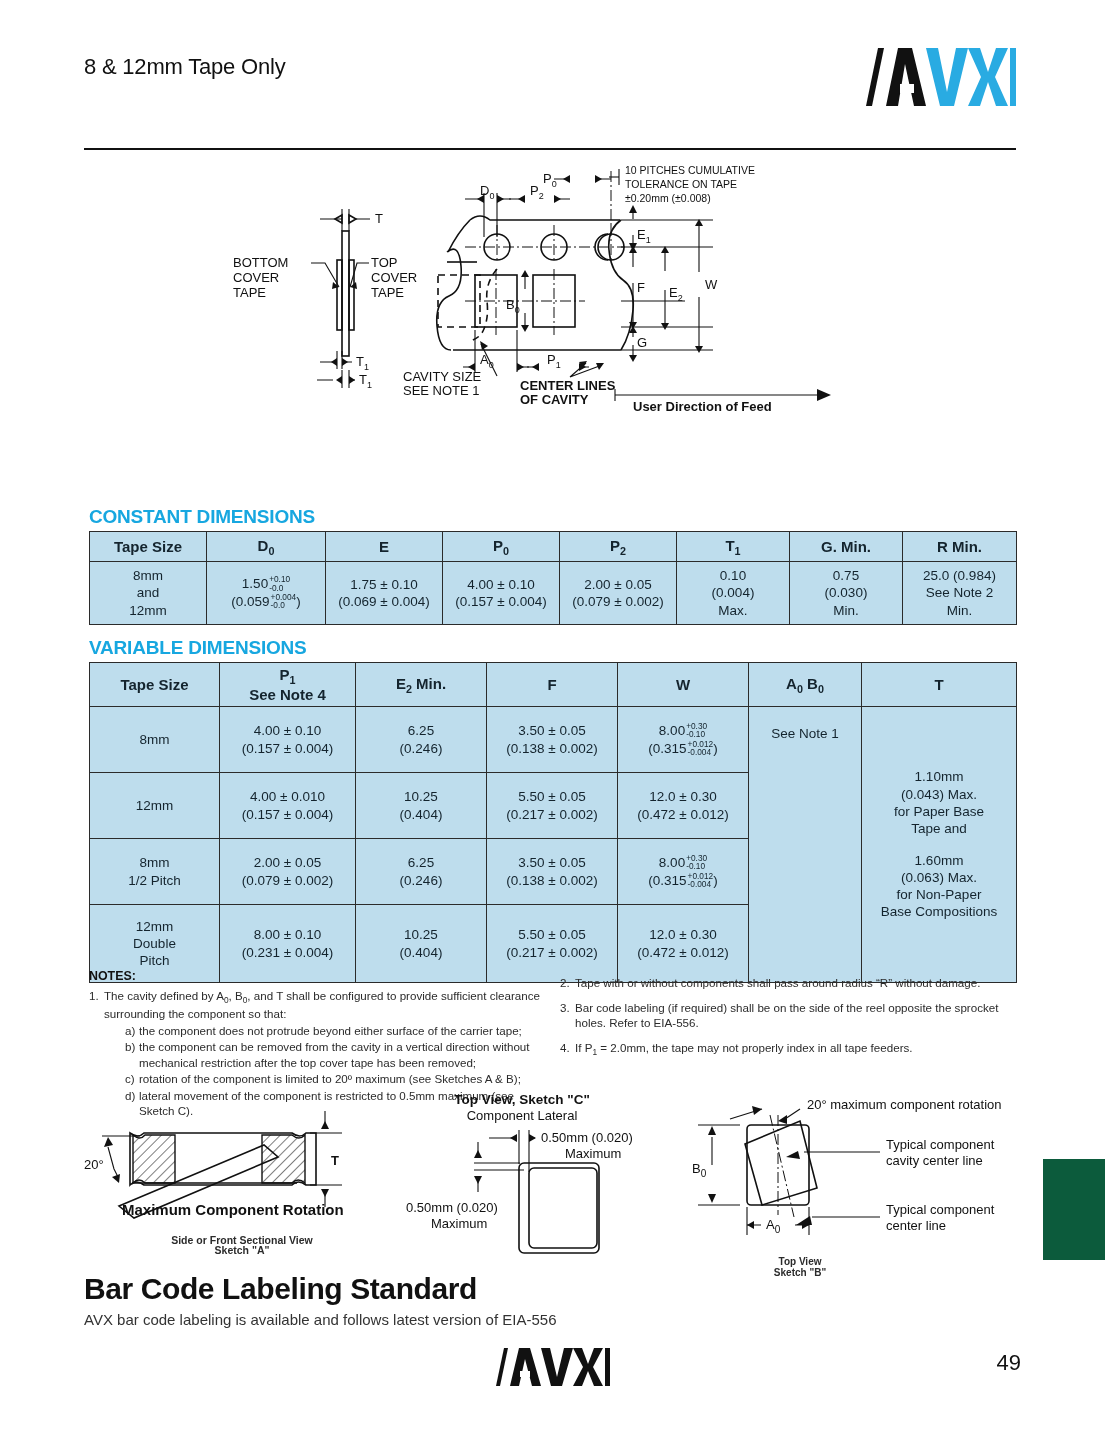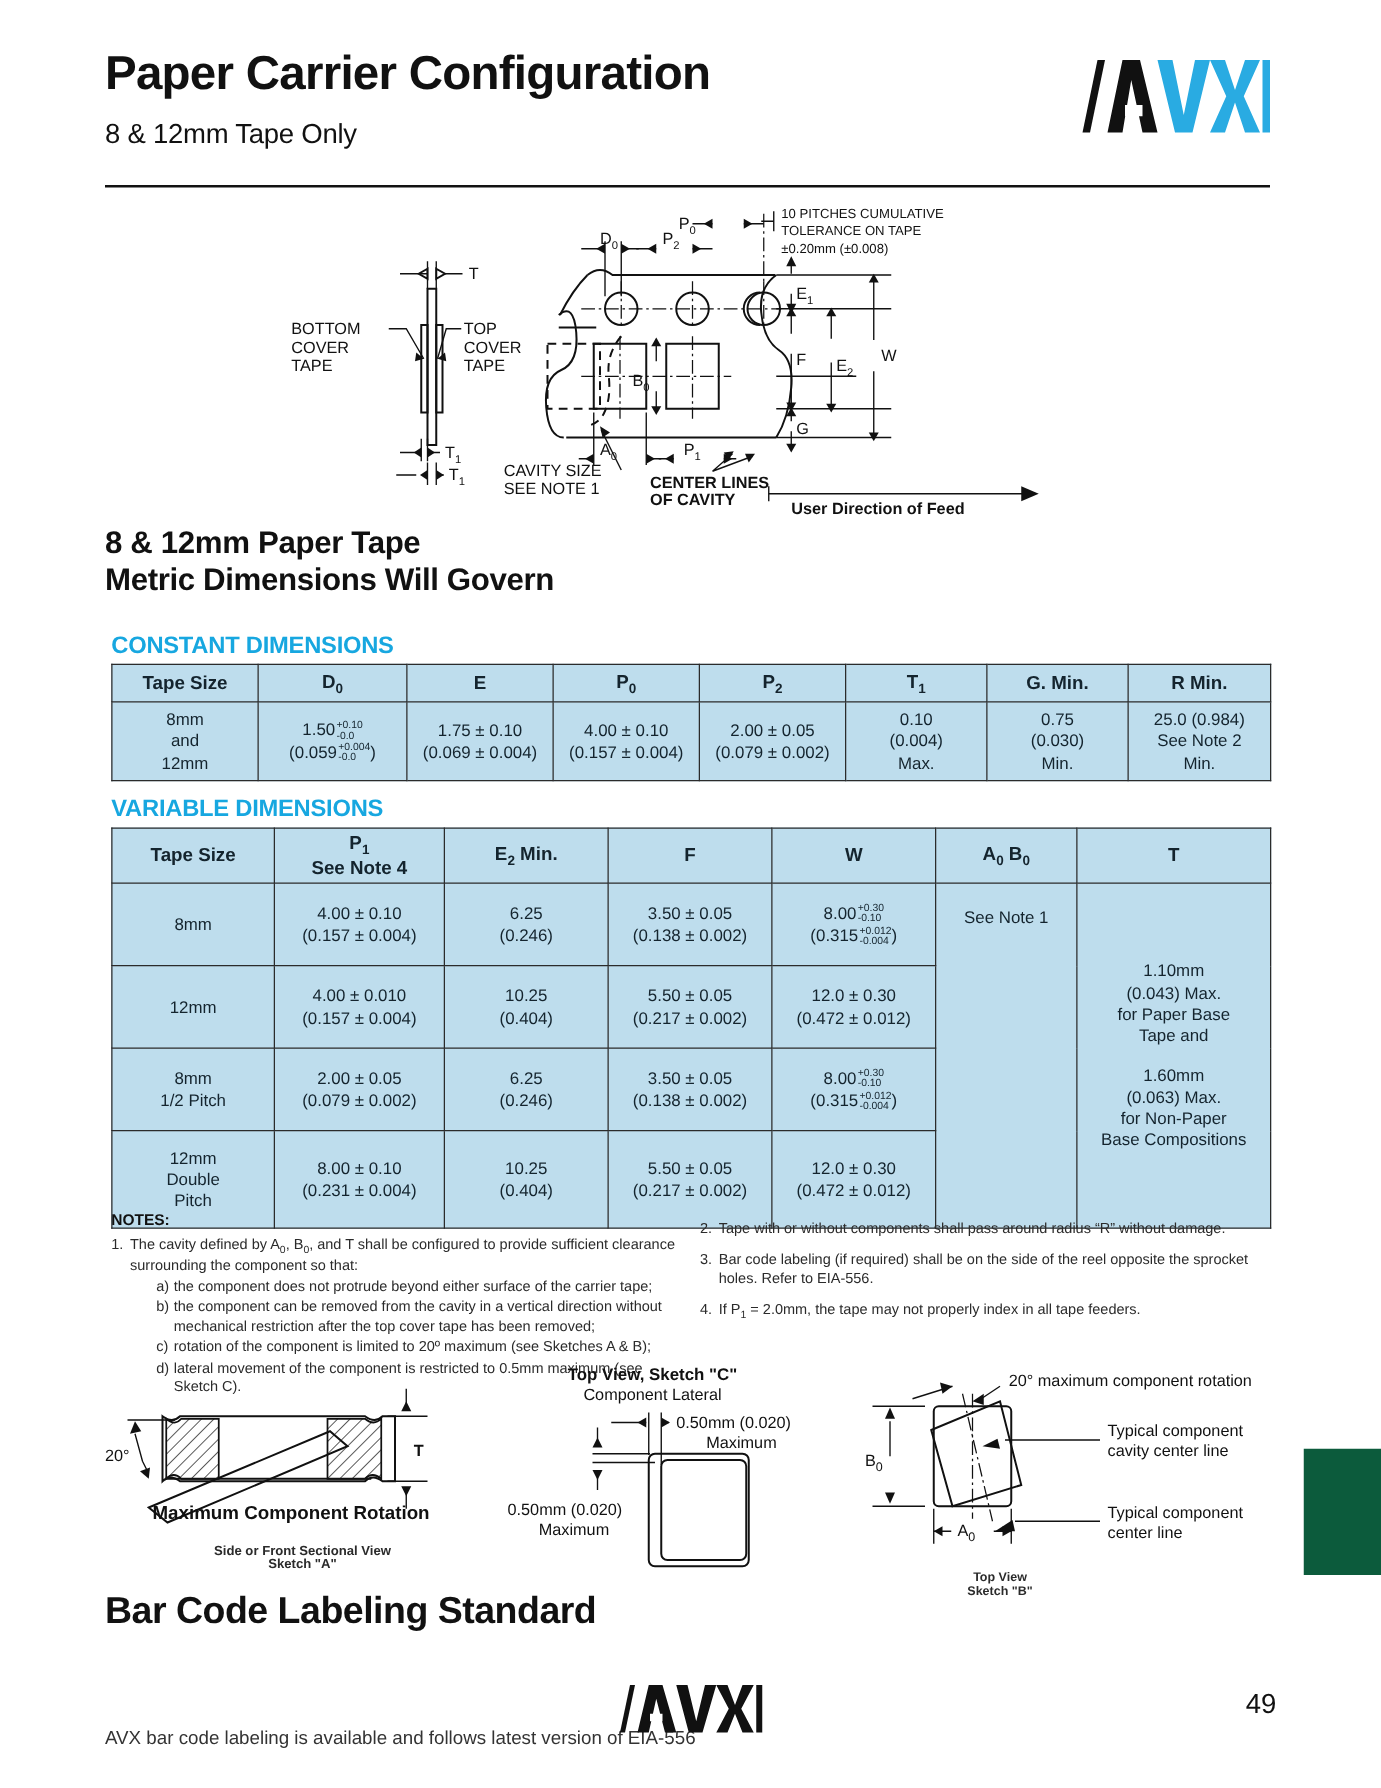--- a/index.html
+++ b/index.html
@@ -92,21 +92,21 @@
   #sketch-a { left:82px;  top:1105px; width:320px; height:150px; }
   #sketch-c { left:404px; top:1090px; width:272px; height:170px; }
   #sketch-b { left:690px; top:1095px; width:340px; height:195px; }
 
   
   .barcode-h {
     position:absolute; left:84px; top:1272px;
     font-size:30px; font-weight:bold; color:#111; letter-spacing:-0.4px;
   }
   .barcode-p {
-    position:absolute; left:84px; top:1382px;
+    position:absolute; left:84px; top:1311px;
     font-size:15px; color:#333;
   }
 
   
   .footer-logo { position:absolute; left:494px; top:1346px; width:116px; height:42px; }
   .pagenum {
     position:absolute; right:84px; top:1350px;
     font-size:22px; color:#111;
   }
 
@@ -124,21 +124,20 @@
   .dtx { font-family:"Liberation Sans", sans-serif; font-size:13px; fill:#111; }
   .dtxs{ font-family:"Liberation Sans", sans-serif; font-size:10.5px; fill:#111; }
   .dtxb{ font-family:"Liberation Sans", sans-serif; font-size:13px; fill:#111; font-weight:bold; }
 </style>
 </head>
 <body>
 
 <div class="page">
 
   <div class="hdr">
-    <h1>Paper Carrier Configuration</h1>
     <h2>8 &amp; 12mm Tape Only</h2>
 
     <svg class="avx-logo" viewBox="0 0 152 62">
 
       <polygon points="2,60 14,2 20,2 8,60" fill="#111"></polygon>
 
       <polygon points="34,2 48,2 62,60 50,60 41,18 34,60 22,60" fill="#111"></polygon>
       <rect x="36" y="38" width="14" height="9" fill="#fff"></rect>
 
       <polygon points="62,2 74,2 83,46 92,2 104,2 90,60 76,60" fill="#29abe2"></polygon>
@@ -292,24 +291,20 @@
       <path d="M362 196 l-8 1 l4 6 z" fill="#111"></path>
       <path d="M379 198 l-8 0 l3 7 z" fill="#111"></path>
 
       <path class="lnt" d="M390 230 h205"></path>
       <path d="M592 224 l14 6 l-14 6 z" fill="#111"></path>
       <text class="dtxb" x="408" y="246">User Direction of Feed</text>
       <path class="lnt" d="M390 236 v-12"></path>
     </svg>
   </div>
 
-  <div class="sect-title">
-    <div>8 &amp; 12mm Paper Tape</div>
-    <div>Metric Dimensions Will Govern</div>
-  </div>
 
   <div class="tbl-caption" id="cap-const">CONSTANT DIMENSIONS</div>
 
   <table class="dims" id="tbl-const">
     <colgroup>
       <col style="width:117px">
         <col style="width:119px">
         <col style="width:117px">
       <col style="width:117px">
         <col style="width:117px">

